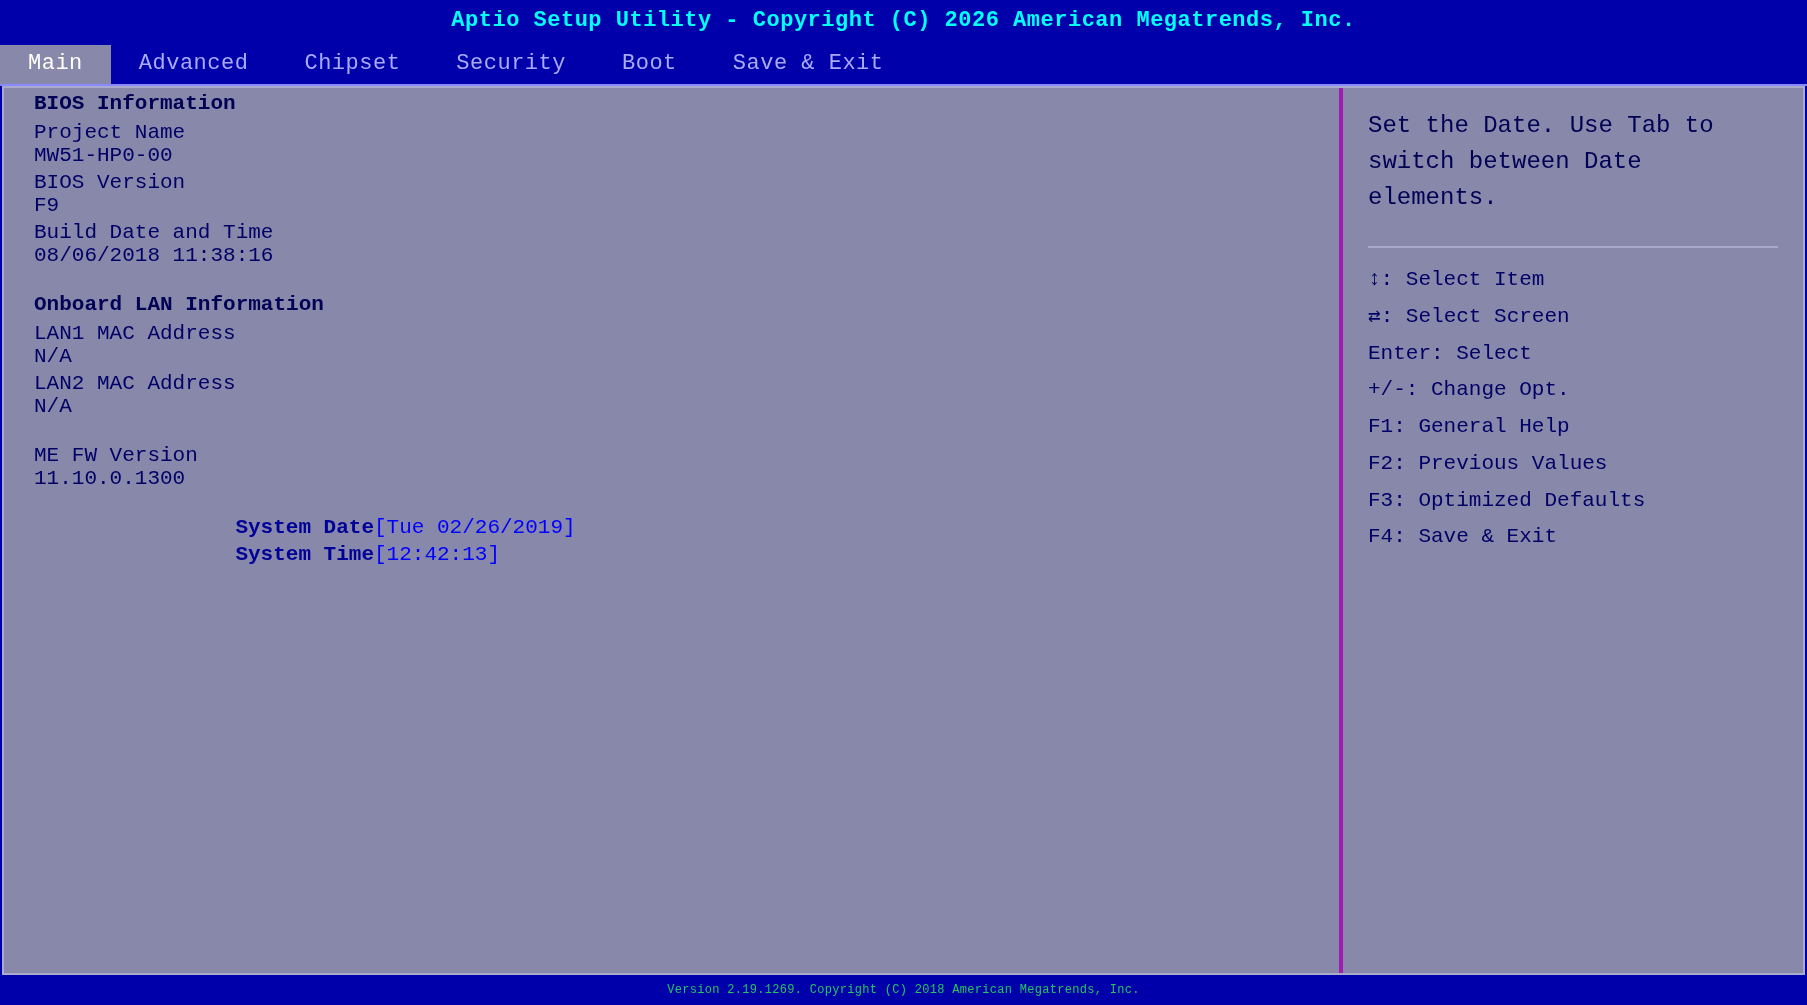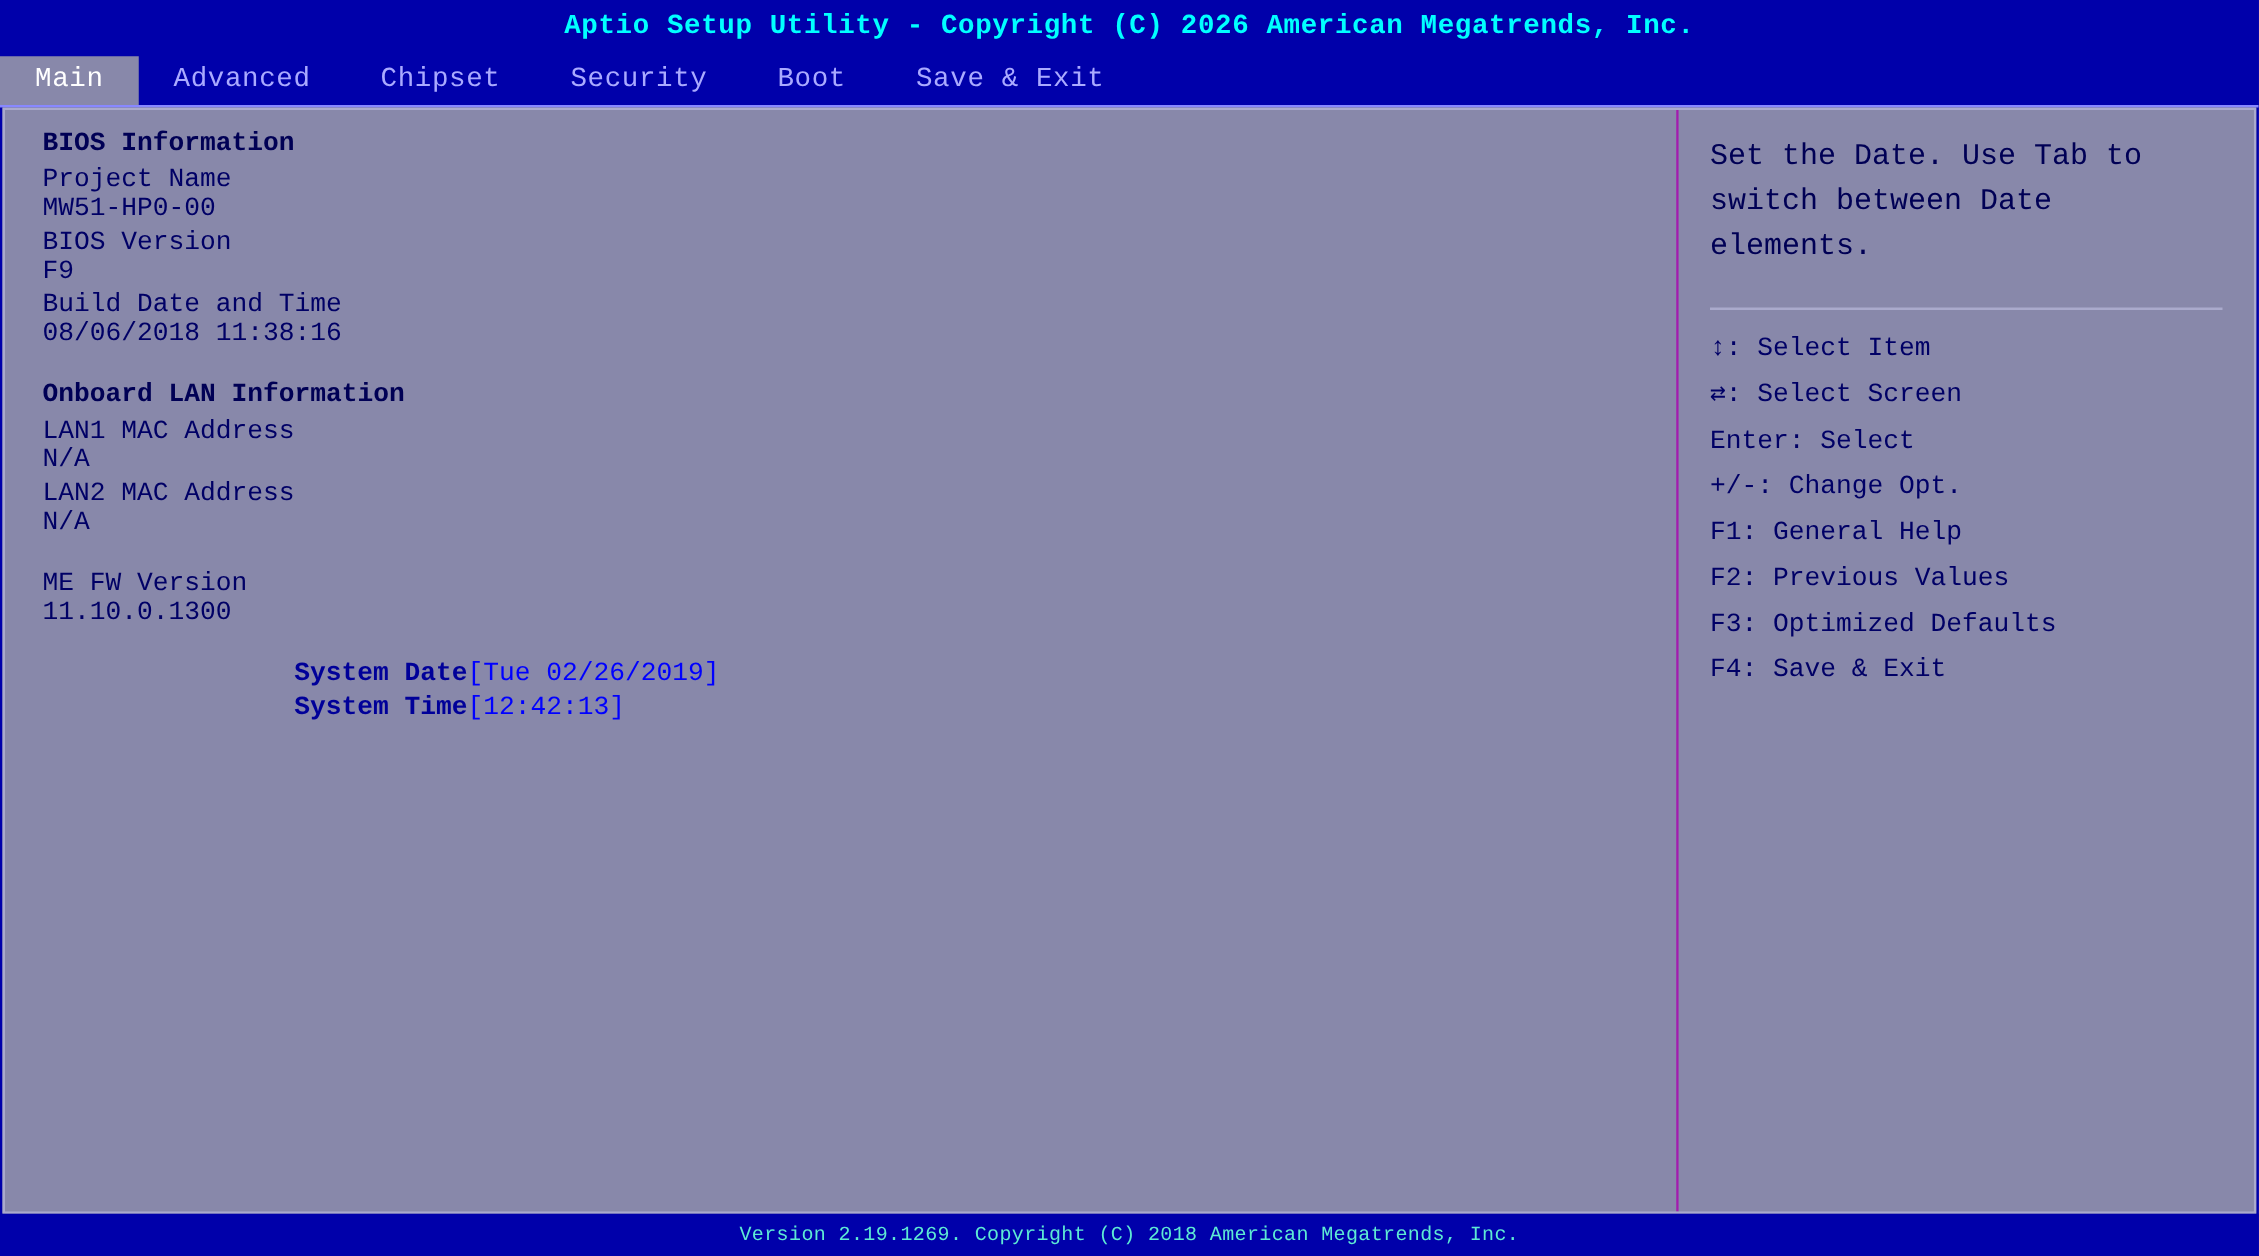--- a/index.html
+++ b/index.html
@@ -59,23 +59,23 @@
       flex: 1;
       display: flex;
       flex-direction: row;
       background-color: #8888aa;
       border: 2px solid #aaaacc;
       margin: 0 2px;
     }
 
     .main-panel {
       flex: 1;
-      padding: 16px 30px;
-      background-color: #8888aa;
-      border-right: 2px solid #a21caf;
+      padding: 4px 30px;
+      background-color: #8888aa;
+      border-right: 4px solid #a21caf;
       color: #000066;
       font-size: 21px;
     }
 
     .side-panel {
       width: 460px;
       padding: 20px 25px;
       background-color: #8888aa;
       color: #000066;
       font-size: 21px;
@@ -144,24 +144,24 @@
       font-size: 21px;
       line-height: 1.75;
     }
 
     .shortcut-item {
       display: block;
     }
 
     .footer-bar {
       background-color: #0000aa;
-      color: #5eead4;
+      color: #22c55e;
       text-align: center;
       padding: 8px 0;
-      font-size: 16px;
+      font-size: 12px;
       letter-spacing: 0.3px;
     }
   </style>
 </head>
 <body>
 
 <div class="screen">
 
   <div class="title-bar">
     <span>Aptio Setup Utility - Copyright (C) 2026 American Megatrends, Inc.</span>

